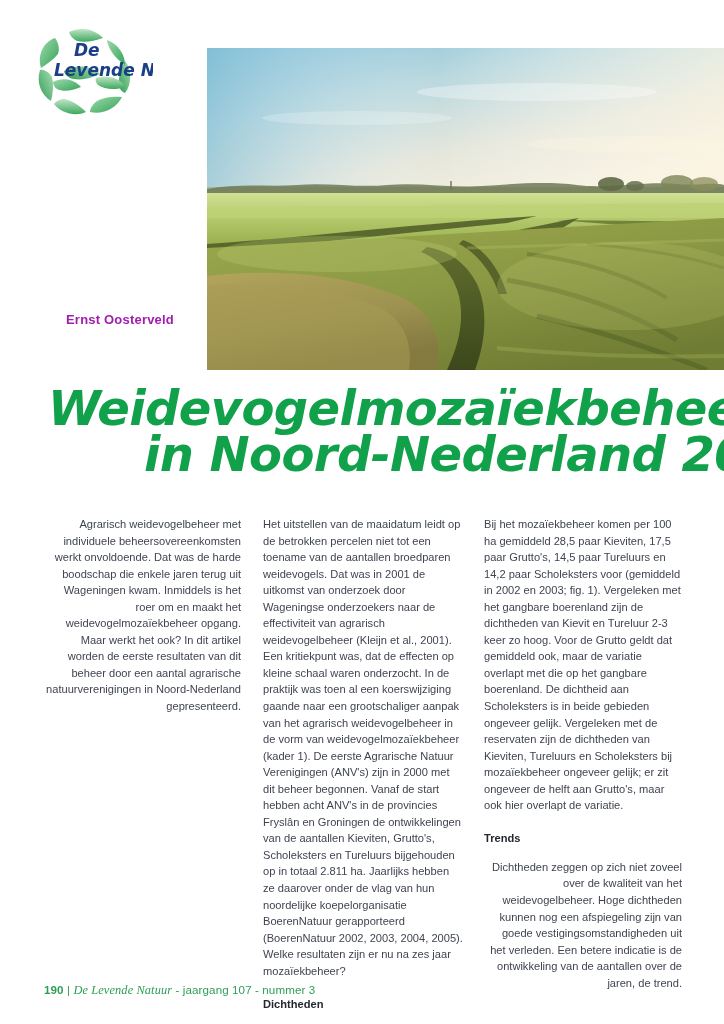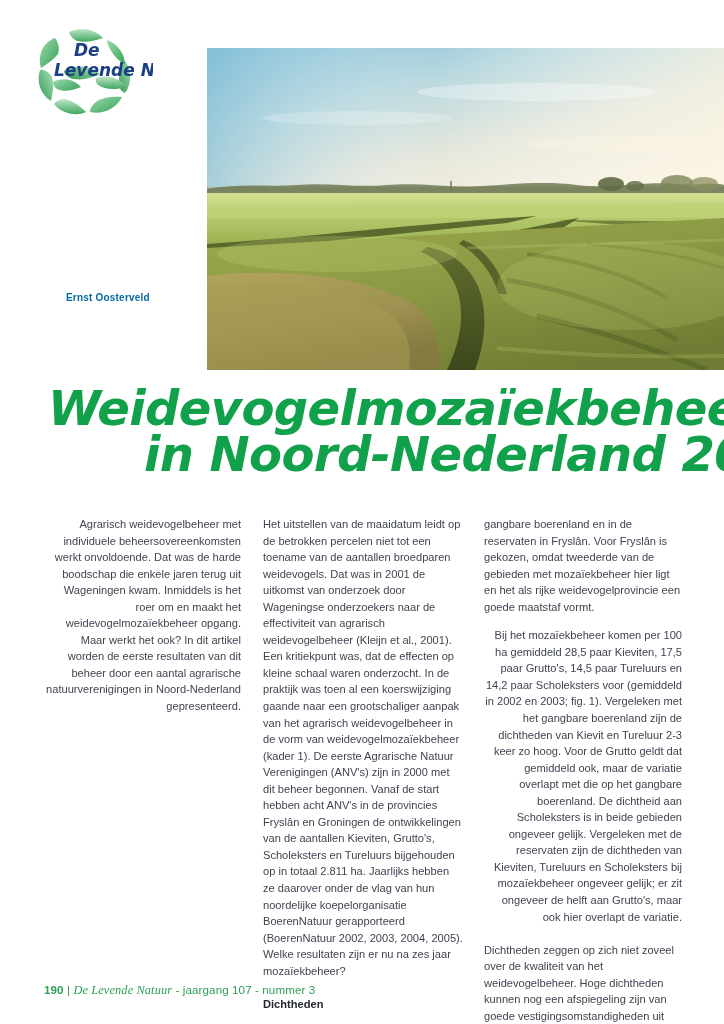--- a/index.html
+++ b/index.html
@@ -34,25 +34,25 @@
     width: 517px;
     height: 322px;
     overflow: hidden;
   }
   #photo svg { display: block; }
 
   
   #author {
     position: absolute;
     left: 66px;
-    top: 292px;
-    font-size: 10px;
+    top: 312px;
+    font-size: 13px;
     font-weight: bold;
     letter-spacing: 0.2px;
-    color: #0369a1;
+    color: #a21caf;
     font-family: "Liberation Sans", sans-serif;
   }
 
   
   #title-block {
     position: absolute;
     left: 48px;
     top: 385px;
     width: 640px;
   }
@@ -273,23 +273,23 @@
   </div>
 
   <div class="col" id="col2">
     <p>Het uitstellen van de maaidatum leidt op de betrokken percelen niet tot een toename van de aantallen broedparen weidevogels. Dat was in 2001 de uitkomst van onderzoek door Wageningse onderzoekers naar de effectiviteit van agrarisch weidevogelbeheer (Kleijn et al., 2001). Een kritiekpunt was, dat de effecten op kleine schaal waren onderzocht. In de praktijk was toen al een koerswijziging gaande naar een grootschaliger aanpak van het agrarisch weidevogelbeheer in de vorm van weidevogelmozaïekbeheer (kader 1). De eerste Agrarische Natuur Verenigingen (ANV's) zijn in 2000 met dit beheer begonnen. Vanaf de start hebben acht ANV's in de provincies Fryslân en Groningen de ontwikkelingen van de aantallen Kieviten, Grutto's, Scholeksters en Tureluurs bijgehouden op in totaal 2.811 ha. Jaarlijks hebben ze daarover  onder de vlag van hun noordelijke koepelorganisatie BoerenNatuur gerapporteerd (BoerenNatuur 2002, 2003, 2004, 2005). Welke resultaten zijn er nu na zes jaar mozaïekbeheer?</p>
     <div class="gap"></div>
     <p class="sub-head">Dichtheden</p>
 
   </div>
 
   <div class="col" id="col3">
-    <p>gangbare boerenland en in de reservaten in Fryslân. Voor Fryslân is gekozen, omdat tweederde van de gebieden met mozaïekbeheer hier ligt en het als rijke weidevogelprovincie een goede maatstaf vormt.</p>
     <p>Bij het mozaïekbeheer komen per 100 ha gemiddeld 28,5 paar Kieviten, 17,5 paar Grutto's, 14,5 paar Tureluurs en 14,2 paar Scholeksters voor (gemiddeld in 2002 en 2003; fig. 1). Vergeleken met het gangbare boerenland zijn de dichtheden van Kievit en Tureluur 2-3 keer zo hoog. Voor de Grutto geldt dat gemiddeld ook, maar de variatie overlapt met die op het gangbare boerenland. De dichtheid aan Scholeksters is in beide gebieden ongeveer gelijk. Vergeleken met de reservaten zijn de dichtheden van Kieviten, Tureluurs en Scholeksters bij mozaïekbeheer ongeveer gelijk; er zit ongeveer de helft aan Grutto's, maar ook hier overlapt de variatie.</p>
     <div class="gap"></div>
+    <p class="sub-head">Trends</p>
     <p>Dichtheden zeggen op zich niet zoveel over de kwaliteit van het weidevogelbeheer. Hoge dichtheden kunnen nog een afspiegeling zijn van goede vestigingsomstandigheden uit het verleden. Een betere indicatie is de ontwikkeling van de aantallen over de jaren, de trend.</p>
 
   </div>
 
 </div>
 
 <div id="footer">
   <span class="pno">190</span><span>&nbsp;</span><span>|</span><span>&nbsp;</span><span class="mag">De Levende Natuur</span><span>&nbsp;</span><span>- jaargang 107 - nummer 3</span>
 </div>
 

